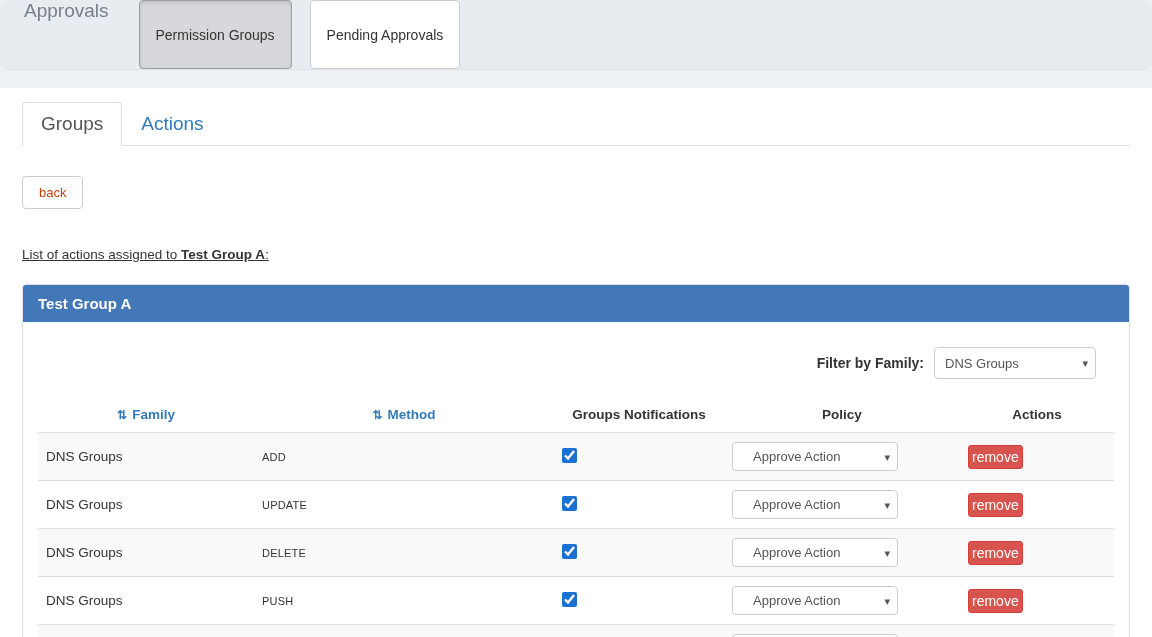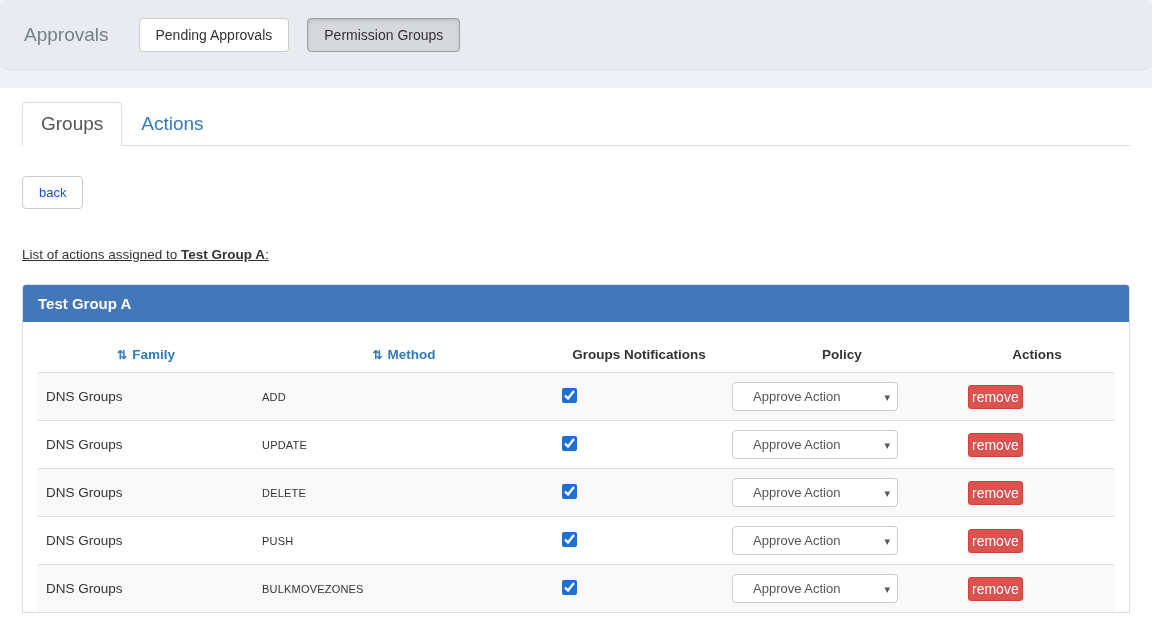--- a/index.html
+++ b/index.html
@@ -10,21 +10,20 @@
     color:#333;
     font-size:14px;
   }
 
   
   .topbar {
     height:70px;
     background:#e8ecf1;
     border-bottom:1px solid #dde2e8;
     display:flex;
-    align-items:center;
     padding:0 24px;
     border-radius:8px;
   }
   .topbar-title {
     font-size:19px;
     color:#75808a;
     margin-right:30px;
     font-weight:400;
   }
   .hdr-btn {
@@ -70,21 +69,21 @@
     color:#555;
     border-color:#ddd #ddd #fff #ddd;
   }
   .tab.inactive { color:#337ab7; }
 
   
   .back-btn {
     font-family:"Liberation Sans", sans-serif;
     margin-top:30px;
     font-size:13px;
-    color:#1d4ed8;
+    color:#c2410c;
     background:#fff;
     border:1px solid #ccc;
     border-radius:4px;
     padding:8px 16px;
     cursor:pointer;
     display:inline-block;
   }
 
   .assign-line {
     margin-top:38px;
@@ -191,41 +190,49 @@
     padding:3px 3px;
     cursor:pointer;
     text-align:right;
   }
 </style>
 </head>
 <body>
 
 <div class="topbar">
   <div class="topbar-title">Approvals</div>
+  <button class="hdr-btn active">Permission Groups</button>
   <button class="hdr-btn">Pending Approvals</button>
-  <button class="hdr-btn active">Permission Groups</button>
 </div>
 
 <div class="main">
 
   <div class="nav-tabs">
     <div class="tab active">Groups</div>
     <div class="tab inactive">Actions</div>
   </div>
 
   <button class="back-btn">back</button>
 
   <div class="assign-line">
     <span>List of actions assigned to </span><b>Test Group A</b><span>:</span>
   </div>
 
   <div class="panel">
     <div class="panel-heading">Test Group A</div>
     <div class="panel-body">
 
+      <div class="filter-row">
+        <span class="filter-label">Filter by Family:</span>
+        <span class="select-wrap">
+          <select class="filter-select">
+            <option>DNS Groups</option>
+          </select>
+        </span>
+      </div>
 
       <table>
         <colgroup>
           <col class="c-family">
             <col class="c-method">
             <col class="c-notif">
             <col class="c-policy">
             <col>
         </colgroup>
         <thead>

